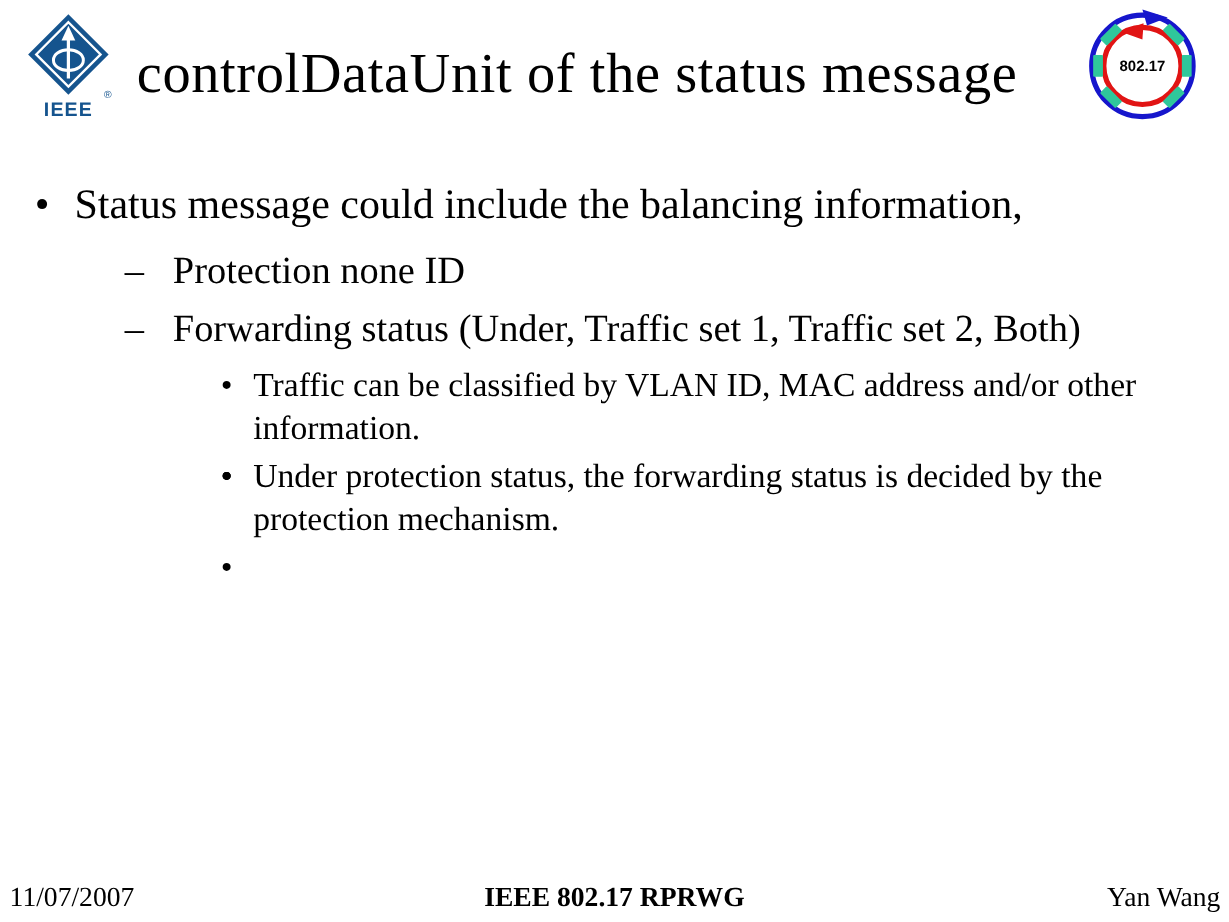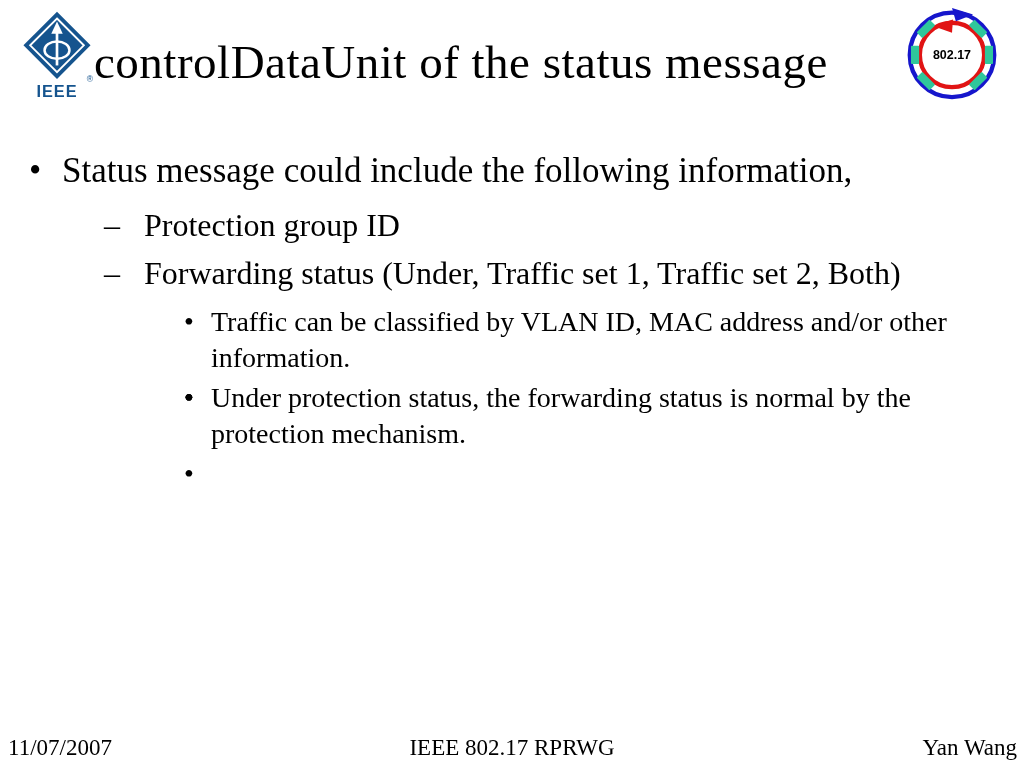--- a/index.html
+++ b/index.html
@@ -3,38 +3,38 @@
 <meta charset="utf-8">
 <style>
   html,body{margin:0;padding:0;background:#ffffff;}
   .slide{
     position:relative;width:1024px;height:768px;background:#ffffff;
     overflow:hidden;color:#000;font-family:"Liberation Serif", serif;
   }
   
   .ieee-logo{position:absolute;left:18px;top:7px;width:78px;height:92px;}
   .slide-title{
-    position:absolute;left:94px;top:36px;width:840px;
+    position:absolute;left:114px;top:36px;width:840px;
     font-size:47px;line-height:52px;letter-spacing:0.5px;white-space:nowrap;
   }
   .ring-logo{position:absolute;left:904px;top:3px;width:96px;height:100px;}
   
   .content{position:absolute;left:0;top:152px;width:1024px;}
   .li{position:relative;box-sizing:border-box;}
   .mk{position:absolute;top:0;}
   .l1{padding-left:62px;width:1016px;font-size:35px;line-height:38px;margin-bottom:18px;}
   .l1 .mk{left:29px;}
   .l2{padding-left:144px;width:1016px;font-size:32px;line-height:34px;margin-bottom:14px;}
   .l2 .mk{left:104px;}
   .l3{padding-left:211px;width:1008px;font-size:28px;line-height:36px;margin-bottom:4px;}
   .l3 .mk{left:184px;}
   
   .footer{position:absolute;left:0;top:735px;width:1024px;height:30px;font-size:23px;}
   .footer-date{position:absolute;left:8px;top:0;}
-  .footer-center{position:absolute;left:0;top:0;width:1024px;text-align:center;}
+  .footer-center{position:absolute;left:0;top:0;width:1024px;text-align:center;font-weight:bold;}
   .footer-author{position:absolute;right:7px;top:0;}
 </style>
 </head>
 <body>
 
 <div class="slide">
 
   <div class="ieee-logo">
     <svg width="78" height="92" viewBox="0 0 80 96">
       <path d="M40 5 L75 40 L40 75 L5 40 Z" stroke-width="5" stroke-linejoin="round" fill="#15548e"></path>
@@ -63,43 +63,43 @@
         <rect x="13.3" y="74.95" width="19" height="8.5" rx="1" transform="rotate(45,22.8,79.2)" fill="#2fc79b"></rect>
         <rect x="67.7" y="74.95" width="19" height="8.5" rx="1" transform="rotate(-45,77.2,79.2)" fill="#2fc79b"></rect>
       </g>
       <text x="50" y="56" text-anchor="middle" font-size="13" font-weight="bold" font-family="Liberation Sans, sans-serif" fill="#000000">802.17</text>
     </svg>
   </div>
 
   <div class="content">
     <div class="li l1">
       <span class="mk">•</span>
-      <span>Status message could include the following information,</span>
+      <span>Status message could include the balancing information,</span>
     </div>
     <div class="li l2">
       <span class="mk">–</span>
-      <span>Protection group ID</span>
+      <span>Protection none ID</span>
     </div>
     <div class="li l2">
       <span class="mk">–</span>
       <span>Forwarding status (Under, Traffic set 1, Traffic set 2, Both)</span>
     </div>
     <div class="li l3">
       <span class="mk">•</span>
       <span>Traffic can be classified by VLAN ID, MAC address and/or other information.</span>
     </div>
     <div class="li l3">
       <span class="mk">•</span>
     </div>
     <div class="li l3">
       <span class="mk">•</span>
     </div>
     <div class="li l3">
       <span class="mk">•</span>
-      <span>Under protection status, the forwarding status is normal by the protection mechanism.</span>
+      <span>Under protection status, the forwarding status is decided by the protection mechanism.</span>
     </div>
     <div class="li l3">
       <span class="mk">•</span>
     </div>
   </div>
 
   <div class="footer">
     <span class="footer-date">11/07/2007</span>
     <span class="footer-center">IEEE 802.17 RPRWG</span>
     <span class="footer-author">Yan Wang</span>

